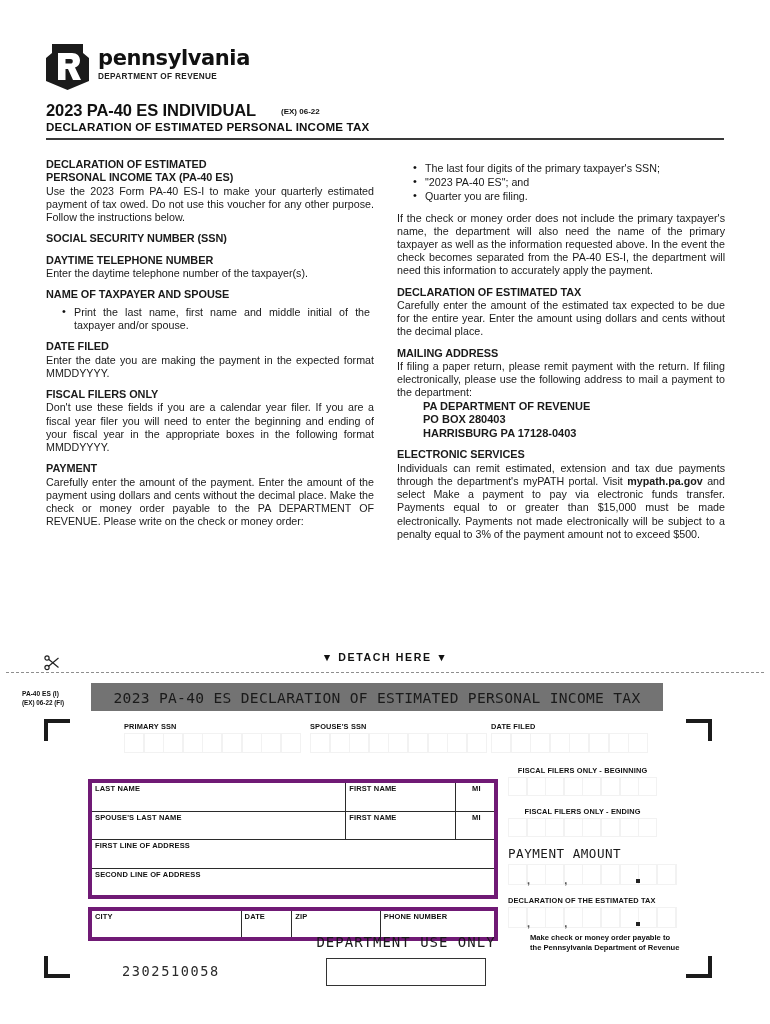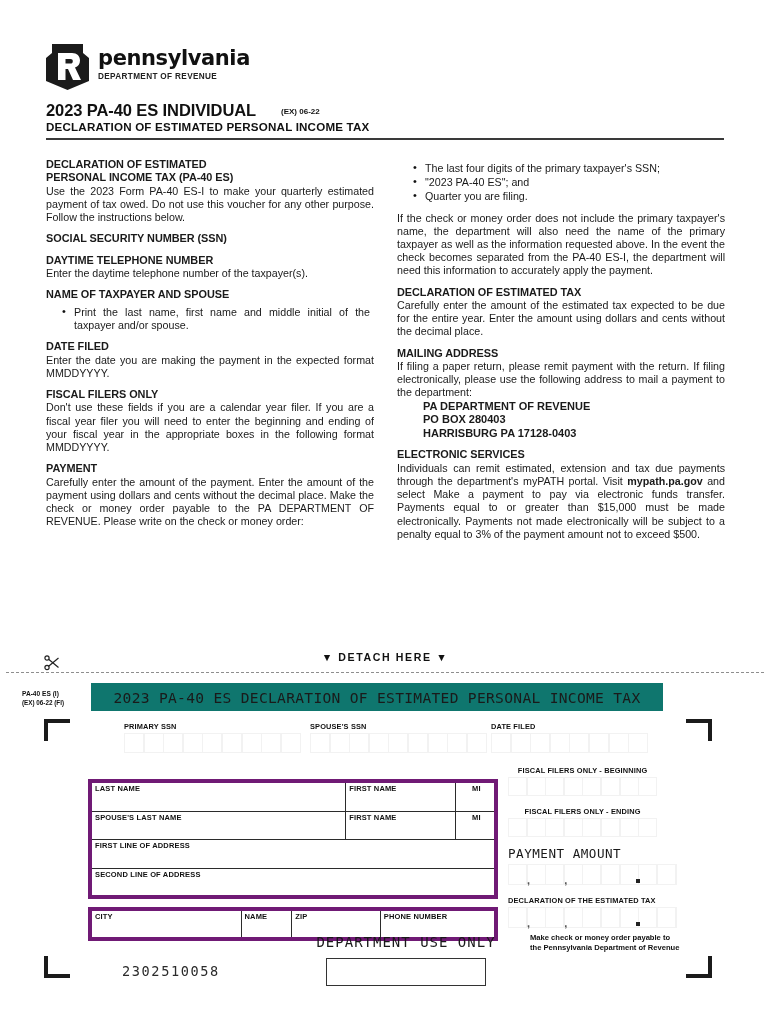--- a/index.html
+++ b/index.html
@@ -77,21 +77,21 @@
   
   .voucher { position: absolute; left: 0; top: 678px; width: 770px; height: 340px; }
   .side-label {
     position: absolute; left: 22px; top: 11px; font-size: 6.6px; font-weight: bold;
     line-height: 9px; color: #111;
   }
   .side-label .l2 { font-weight: bold; font-size: 6.3px; }
 
   .voucher-head {
     position: absolute; left: 91px; top: 5px; width: 572px; height: 28px;
-    background: #0f766e; color: #1a1a1a;
+    background: #737373; color: #1a1a1a;
     font-family: "DejaVu Sans Mono", monospace;
     font-size: 14.6px; letter-spacing: 0.3px; font-weight: normal;
     display: flex; align-items: center; justify-content: center; white-space: nowrap;
   }
 
   
   .crop { position: absolute; width: 26px; height: 22px; }
   .crop i { position: absolute; background: #1b1b1b; }
   .crop.tl { left: 44px; top: 41px; }
   .crop.tl i.h { left: 0; top: 0; width: 26px; height: 4px; }
@@ -383,21 +383,21 @@
       <tr>
         <td class="entry noborder-top" colspan="3"></td>
       </tr>
     </tbody>
       </table>
 
     <table class="nametable" style="top:229px;width:410px">
       <tbody>
           <tr>
         <td class="cap noborder-bottom" style="width:152px">CITY</td>
-        <td class="cap noborder-bottom" style="width:51px">NAME</td>
+        <td class="cap noborder-bottom" style="width:51px">DATE</td>
         <td class="cap noborder-bottom" style="width:89px">ZIP</td>
         <td class="cap noborder-bottom" style="width:116px">PHONE NUMBER</td>
       </tr>
       <tr>
         <td class="entry noborder-top"></td>
         <td class="entry noborder-top"></td>
         <td class="entry noborder-top"></td>
         <td class="entry noborder-top"></td>
       </tr>
     </tbody>

